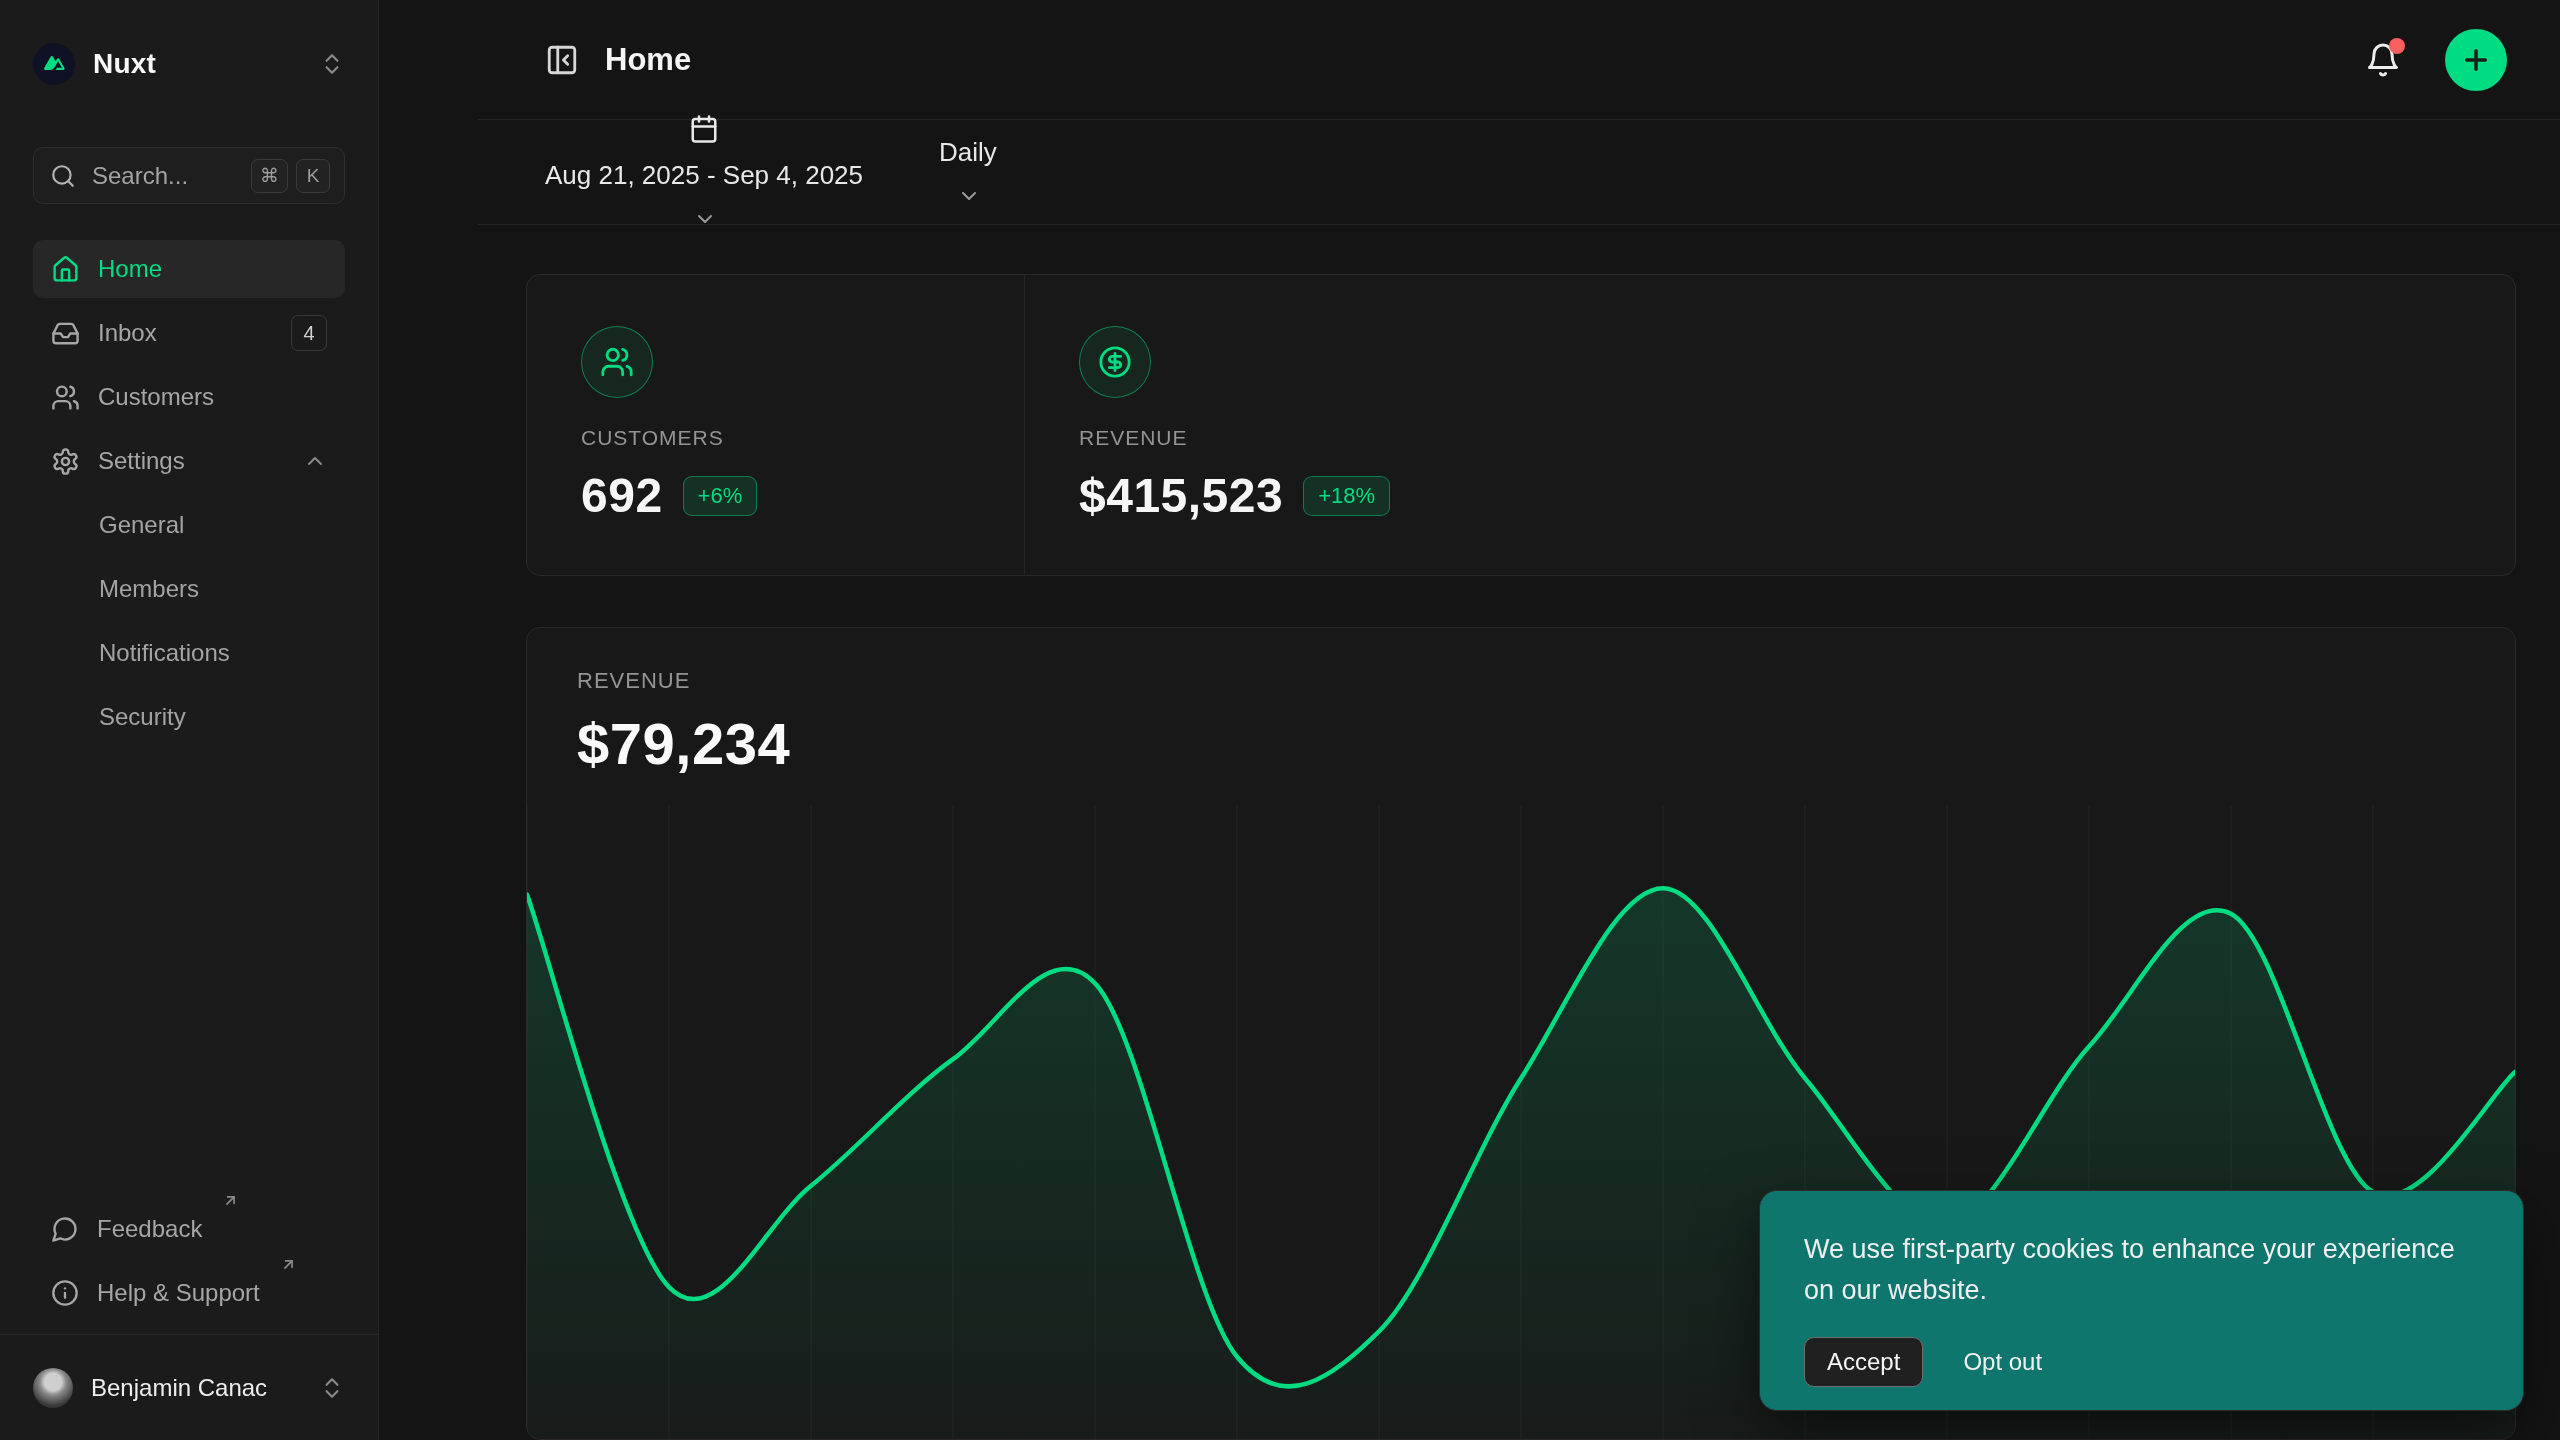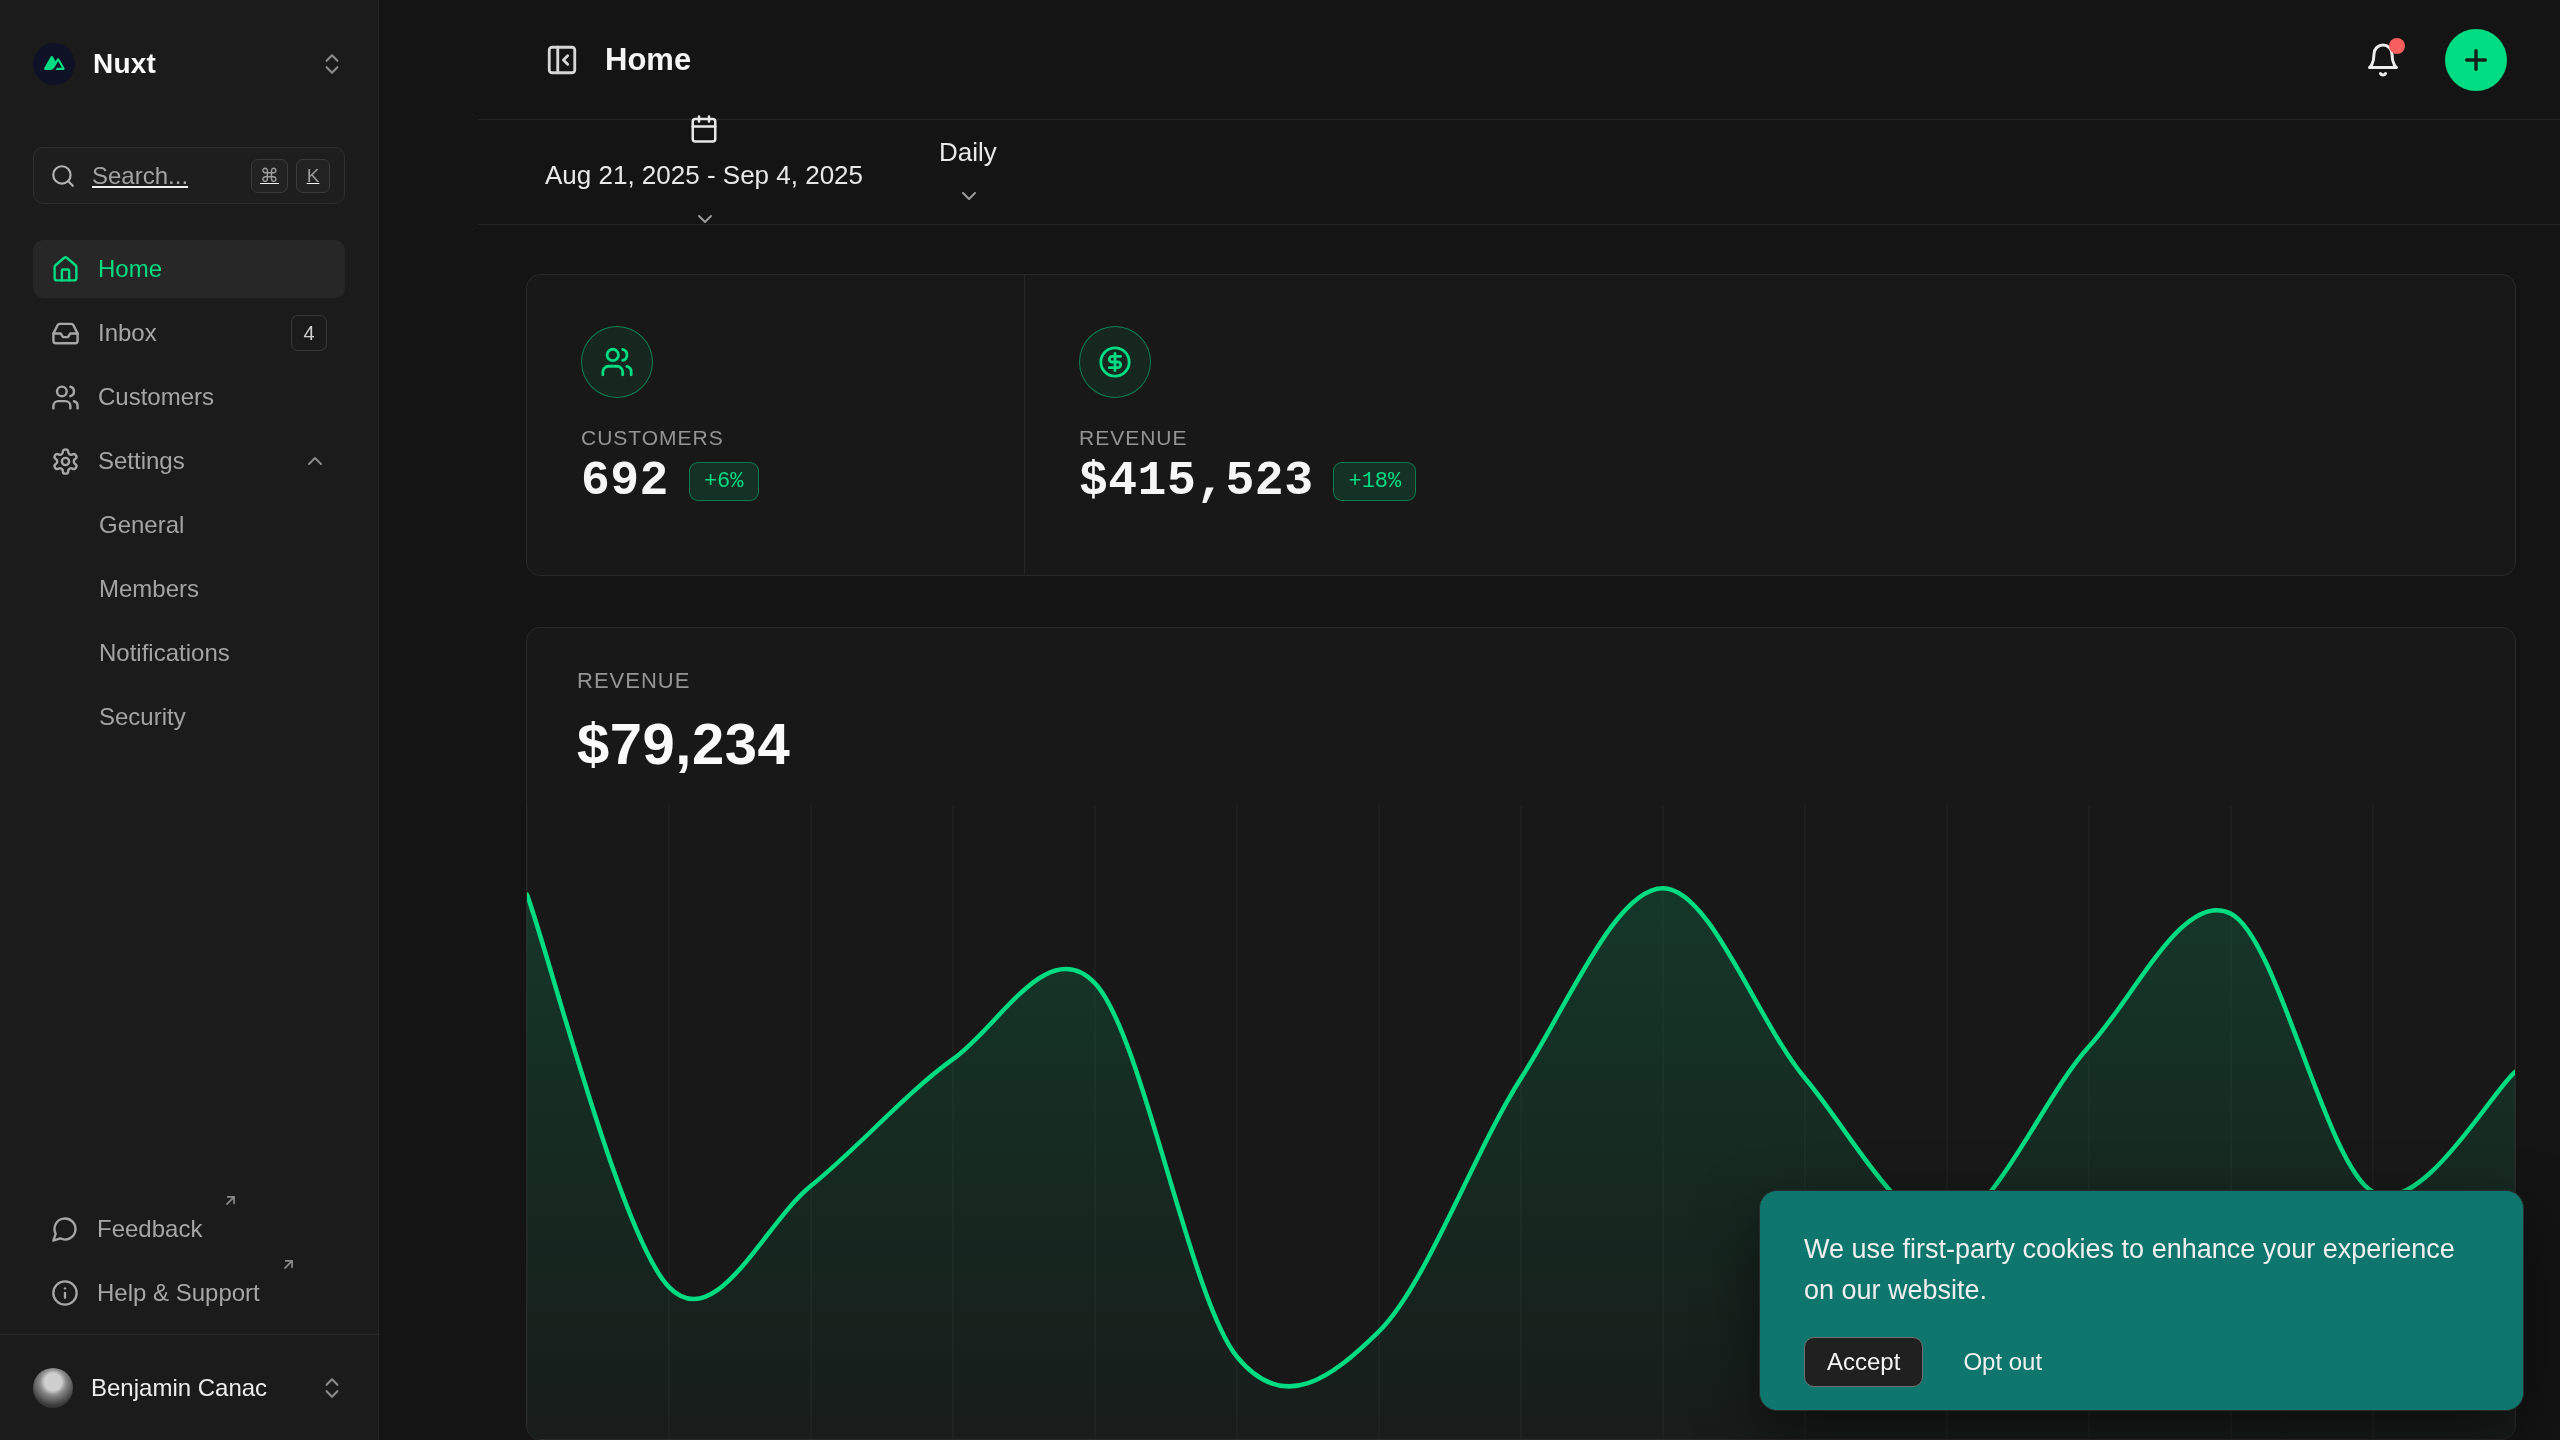--- a/index.html
+++ b/index.html
@@ -23,21 +23,20 @@
     width:42px; height:42px; border-radius:50%; background:#0f1126;
     display:flex; align-items:center; justify-content:center;
   }
   .brand-name { font-size:28px; font-weight:700; color:#fafafa; letter-spacing:.2px; }
   .brand-caret { margin-left:auto; color:#8a8a8a; cursor:pointer; }
 
   .search-box {
     margin:62px 33px 0; height:57px; border:1px solid #2f2f2f; border-radius:10px;
     background:#1e1e1e; display:flex; align-items:center; gap:16px; padding:0 14px 0 16px;
     cursor:text;
-    text-decoration:underline;
   }
   .search-box .ph { font-size:24px; color:#a3a3a3; }
   .kbd-group { margin-left:auto; display:flex; gap:8px; }
   .kbd {
     min-width:34px; height:34px; padding:0 8px; border:1px solid #3a3a3a; border-radius:7px;
     background:#222; color:#9c9c9c; font-size:19px; display:flex; align-items:center; justify-content:center;
   }
 
   .nav { margin:36px 33px 0; display:flex; flex-direction:column; gap:6px; }
   .nav-row {
@@ -100,21 +99,21 @@
     display:grid; grid-template-columns:1fr 1fr 1fr 1fr;
   }
   .stat-cell { padding:51px 54px 0; }
   .stat-cell + .stat-cell { border-left:1px solid #262626; }
   .stat-icon {
     width:72px; height:72px; border-radius:50%;
     background:rgba(0,220,130,.08); border:1px solid rgba(0,220,130,.5);
     display:flex; align-items:center; justify-content:center; color:#00dc82;
   }
   .stat-label { margin-top:28px; font-size:21px; letter-spacing:1px; color:#949494; font-weight:500; }
-  .stat-value-row { margin-top:4px; display:flex; align-items:center; gap:20px;font-family:Liberation Mono, monospace; }
+  .stat-value-row { margin-top:18px; display:flex; align-items:center; gap:20px; }
   .stat-value { font-size:48px; font-weight:700; color:#f6f6f6; letter-spacing:.5px; }
   .delta-badge {
     font-size:22px; color:#00dc82; background:rgba(0,220,130,.12);
     border:1px solid rgba(0,220,130,.45); border-radius:9px; padding:6px 14px; font-weight:500;
   }
 
   
   .rev-card {
     position:relative; margin:51px 44px 0 48px; height:813px;
     background:#181818; border:1px solid #292929; border-radius:14px; overflow:hidden;

